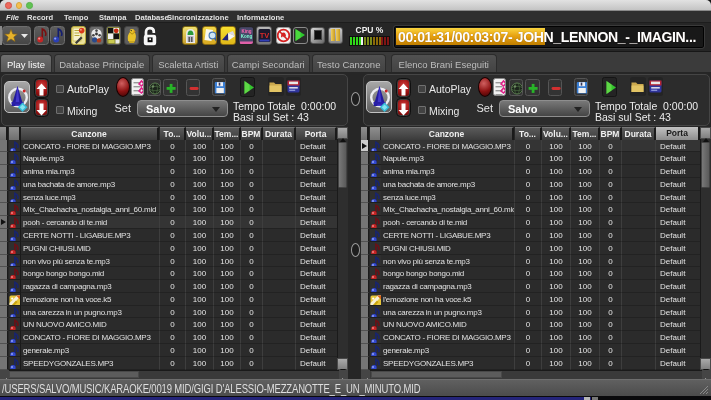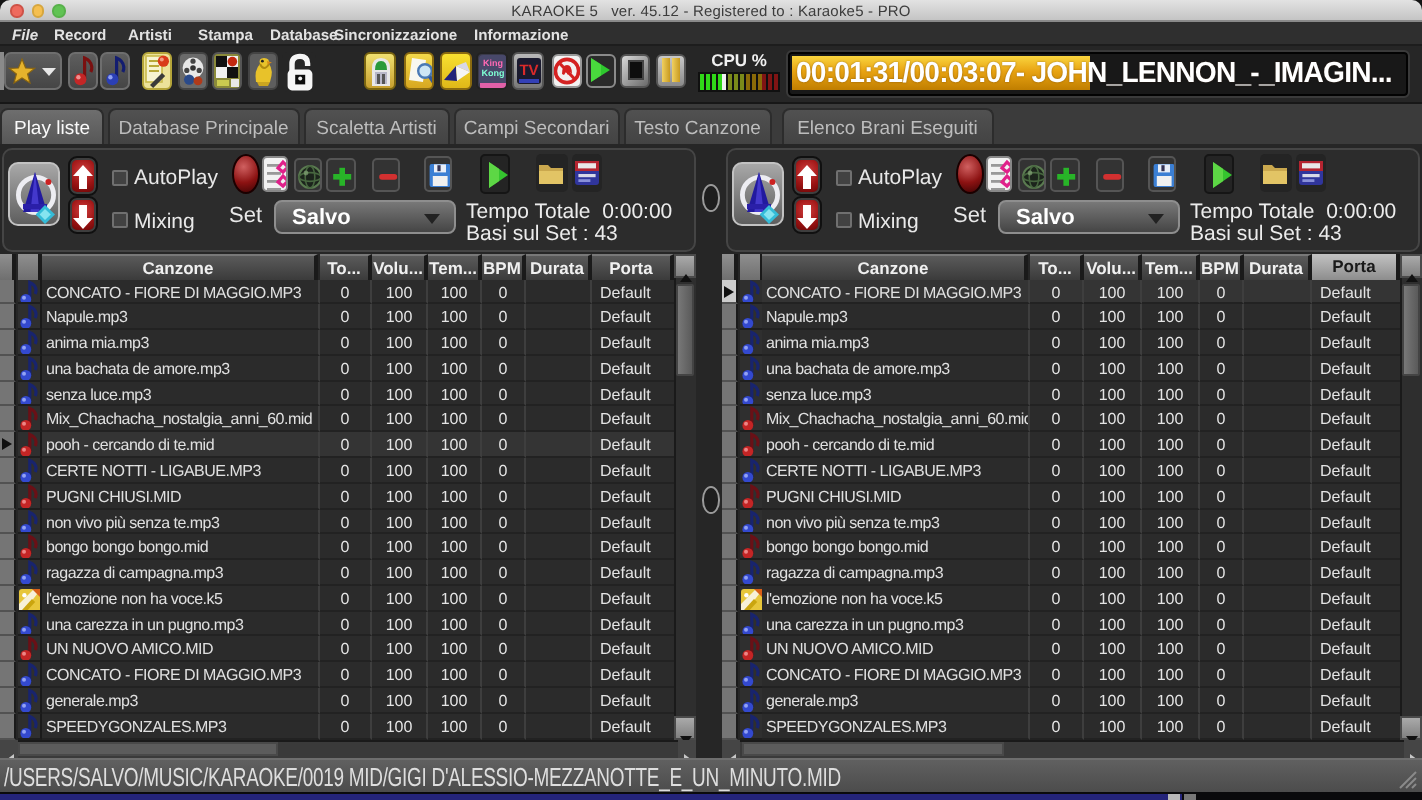--- a/index.html
+++ b/index.html
@@ -1,22 +1,21 @@
 <!DOCTYPE html>
 <html><head><meta charset="utf-8"><style>*{margin:0;padding:0;box-sizing:border-box;}html,body{width:711px;height:400px;overflow:hidden;background:#141414;}body{font-family:"Liberation Sans",sans-serif;position:relative;}.abs{position:absolute;}#titlebar{position:absolute;left:0;top:0;width:711px;height:11px;background:linear-gradient(#e2e2e2,#c4c4c4);border-radius:5px 5px 0 0;border-bottom:1px solid #8a8a8a;}.tl{position:absolute;top:2.2px;width:6.5px;height:6.5px;border-radius:50%;}#title{position:absolute;top:1px;left:0;width:711px;text-align:center;font-size:7.5px;color:#3c3c3c;letter-spacing:0.1px;}#menubar{position:absolute;left:0;top:11px;width:711px;height:12px;background:#2f2f2f;border-bottom:1px solid #1d1d1d;}.mi{position:absolute;top:2.2px;font-size:7.6px;font-weight:700;color:#e2e2e2;letter-spacing:0px;}#toolbar{position:absolute;left:0;top:23px;width:711px;height:29px;background:#262626;border-bottom:1px solid #171717;}.tbtn{position:absolute;top:26px;height:19px;background:linear-gradient(#5e5e5e,#454545);border:1px solid #6e6e6e;border-radius:3.5px;}.cico{position:absolute;border-radius:3px;overflow:hidden;}#tabbar{position:absolute;left:0;top:52px;width:711px;height:20px;background:#3b3b3b;}.tab{position:absolute;top:1.5px;height:18.5px;border-radius:4px 4px 0 0;font-size:9.5px;text-align:center;line-height:19px;color:#bdbdbd;background:linear-gradient(#515151,#434343);border:1px solid #2c2c2c;border-bottom:none;}.tab.on{background:linear-gradient(#6e6e6e,#575757);color:#fafafa;}#panelzone{position:absolute;left:0;top:72px;width:711px;height:54.5px;background:#262626;}.pnl{position:absolute;top:74px;width:347px;height:51.5px;background:#2c2c2c;border:1px solid #454545;border-radius:5px;}.k5btn{position:absolute;top:80.5px;width:26.5px;height:32.5px;border-radius:5px;background:linear-gradient(#a8a8a8,#5e5e5e);border:1px solid #c2c2c2;padding:1px 0 0 1px;}.rbtn{position:absolute;width:13.5px;height:17.5px;background:radial-gradient(circle at 50% 35%,#d04040,#9c1313 60%,#6e0808);border:1px solid #3e3e3e;border-radius:3.5px;outline:1px solid #101010;text-align:center;padding-top:2px;}.cb{position:absolute;width:8px;height:8px;background:#424242;border:1px solid #707070;border-radius:1px;}.lbl{position:absolute;font-size:10.5px;color:#e8e8e8;}.led{position:absolute;top:77px;width:14px;height:20px;border-radius:50%;background:radial-gradient(circle at 40% 30%,#d06060,#8c1212 55%,#3c0404);border:1px solid #1a0000;}.mini{position:absolute;border-radius:2.5px;overflow:hidden;}.mini.dk{background:#333;border:1px solid #555;}.setl{position:absolute;top:101.5px;font-size:11px;color:#e8e8e8;}.drop{position:absolute;top:100px;width:90.5px;height:17px;border-radius:4px;background:linear-gradient(#787878,#454545);border:1px solid #8e8e8e;}.dtext{position:absolute;left:8px;top:1.5px;font-size:11px;font-weight:700;color:#fff;}.darr{position:absolute;right:7px;top:6px;width:0;height:0;border-left:4px solid transparent;border-right:4px solid transparent;border-top:5px solid #222;}.tt1{position:absolute;top:100px;font-size:10.5px;color:#ececec;white-space:nowrap;}.tt2{position:absolute;top:110.5px;font-size:10.5px;color:#ececec;white-space:nowrap;}#tablezone{position:absolute;left:0;top:126px;width:711px;height:253.5px;background:#262626;}.hc{position:absolute;top:126.5px;height:13px;font-size:8.5px;font-weight:700;color:#f0f0f0;text-align:center;line-height:13.5px;border-right:2px solid #1a1a1a;overflow:hidden;}.gc{position:absolute;width:8px;height:12.78px;border-bottom:1px solid #525252;border-right:1px solid #1a1a1a;}.mk{position:absolute;left:1px;top:3.2px;width:0;height:0;border-top:3.2px solid transparent;border-bottom:3.2px solid transparent;border-left:5px solid #101010;}.ic{position:absolute;width:12px;height:12.78px;background:#2f2f2f;border-bottom:1px solid #1e1e1e;border-right:1px solid #1a1a1a;overflow:hidden;}.cc{position:absolute;height:12.78px;background:#2b2b2b;border-bottom:1px solid #222;border-right:1px solid #3e3e3e;font-size:8px;color:#e0e0e0;line-height:13px;letter-spacing:-0.25px;padding-left:2px;white-space:nowrap;overflow:hidden;}.nc{position:absolute;height:12.78px;background:#2b2b2b;border-bottom:1px solid #222;border-right:1px solid #3e3e3e;font-size:8px;color:#e4e4e4;line-height:13px;text-align:center;}.pc{position:absolute;height:12.78px;background:#2b2b2b;border-bottom:1px solid #222;font-size:8px;color:#e4e4e4;line-height:13px;padding-left:4px;}.vtrack{position:absolute;top:126.5px;width:11px;height:243px;background:#2e2e2e;border-left:1px solid #1a1a1a;}.vthumb{position:absolute;top:142px;width:9px;height:46px;background:linear-gradient(90deg,#787878,#5a5a5a);border:1px solid #444;border-radius:1px;}.sbtn{position:absolute;width:11px;height:12px;background:linear-gradient(#aaaaaa,#808080);border:1px solid #4a4a4a;text-align:center;}.tri-u{display:inline-block;margin-top:3.5px;width:0;height:0;border-left:3.2px solid transparent;border-right:3.2px solid transparent;border-bottom:4.5px solid #111;}.tri-d{display:inline-block;margin-top:4px;width:0;height:0;border-left:3.2px solid transparent;border-right:3.2px solid transparent;border-top:4.5px solid #111;}.htrack{position:absolute;top:369.5px;height:9.5px;background:#3a3a3a;border-top:1px solid #1a1a1a;}.hthumb{position:absolute;top:370.5px;height:7.5px;background:#5c5c5c;border:1px solid #494949;}.hbtn{position:absolute;top:370px;width:9px;height:8.5px;background:#454545;text-align:center;}.tri-l{display:inline-block;margin-top:1.5px;width:0;height:0;border-top:3px solid transparent;border-bottom:3px solid transparent;border-right:4px solid #c8c8c8;}.tri-r{display:inline-block;margin-top:1.5px;width:0;height:0;border-top:3px solid transparent;border-bottom:3px solid transparent;border-left:4px solid #c8c8c8;}#status{position:absolute;left:0;top:379px;width:711px;height:16.5px;background:linear-gradient(#606060,#4c4c4c);border-top:1px solid #6e6e6e;}#stext{position:absolute;left:2px;top:0.5px;font-size:13px;color:#dedede;letter-spacing:-0.2px;white-space:nowrap;transform:scaleX(0.73);transform-origin:0 50%;}#bottom{position:absolute;left:0;top:395.5px;width:711px;height:4.5px;background:#0a0a0c;}</style></head><body>
 <div id="titlebar">
     <span class="tl" style="left:5px;background:#ee6a5e;border:0.5px solid #ce5348;"></span>
     <span class="tl" style="left:15.5px;background:#f5bf4f;border:0.5px solid #d6a63e;"></span>
     <span class="tl" style="left:26px;background:#61c354;border:0.5px solid #58b14b;"></span>
-    <span id="title">KARAOKE 5&nbsp;&nbsp;&nbsp;ver. 45.12 - Registered to : Karaoke5 - PRO</span>
   </div>
 <div id="menubar">
     <span class="mi" style="left:6px;font-style:italic;">File</span>
     <span class="mi" style="left:27px;">Record</span>
-    <span class="mi" style="left:64px;">Artisti</span>
+    <span class="mi" style="left:64px;">Tempo</span>
     <span class="mi" style="left:99px;">Stampa</span>
     <span class="mi" style="left:135px;">Database</span>
     <span class="mi" style="left:167px;">Sincronizzazione</span>
     <span class="mi" style="left:237px;">Informazione</span>
   </div>
 <div id="toolbar"></div>
 <div class="tbtn" style="left:2px;width:29px;"><svg width="27" height="17" viewBox="0 0 27 17">
       <path d="M8 2.5 L9.8 7 L14.3 7.2 L10.8 10 L12 14.5 L8 12 L4 14.5 L5.2 10 L1.7 7.2 L6.2 7 Z" fill="#e6b32c" stroke="#8a6510" stroke-width="0.6"></path>
       <path d="M18 7 L25 7 L21.5 11 Z" fill="#e8e8e8"></path>
     </svg></div>

